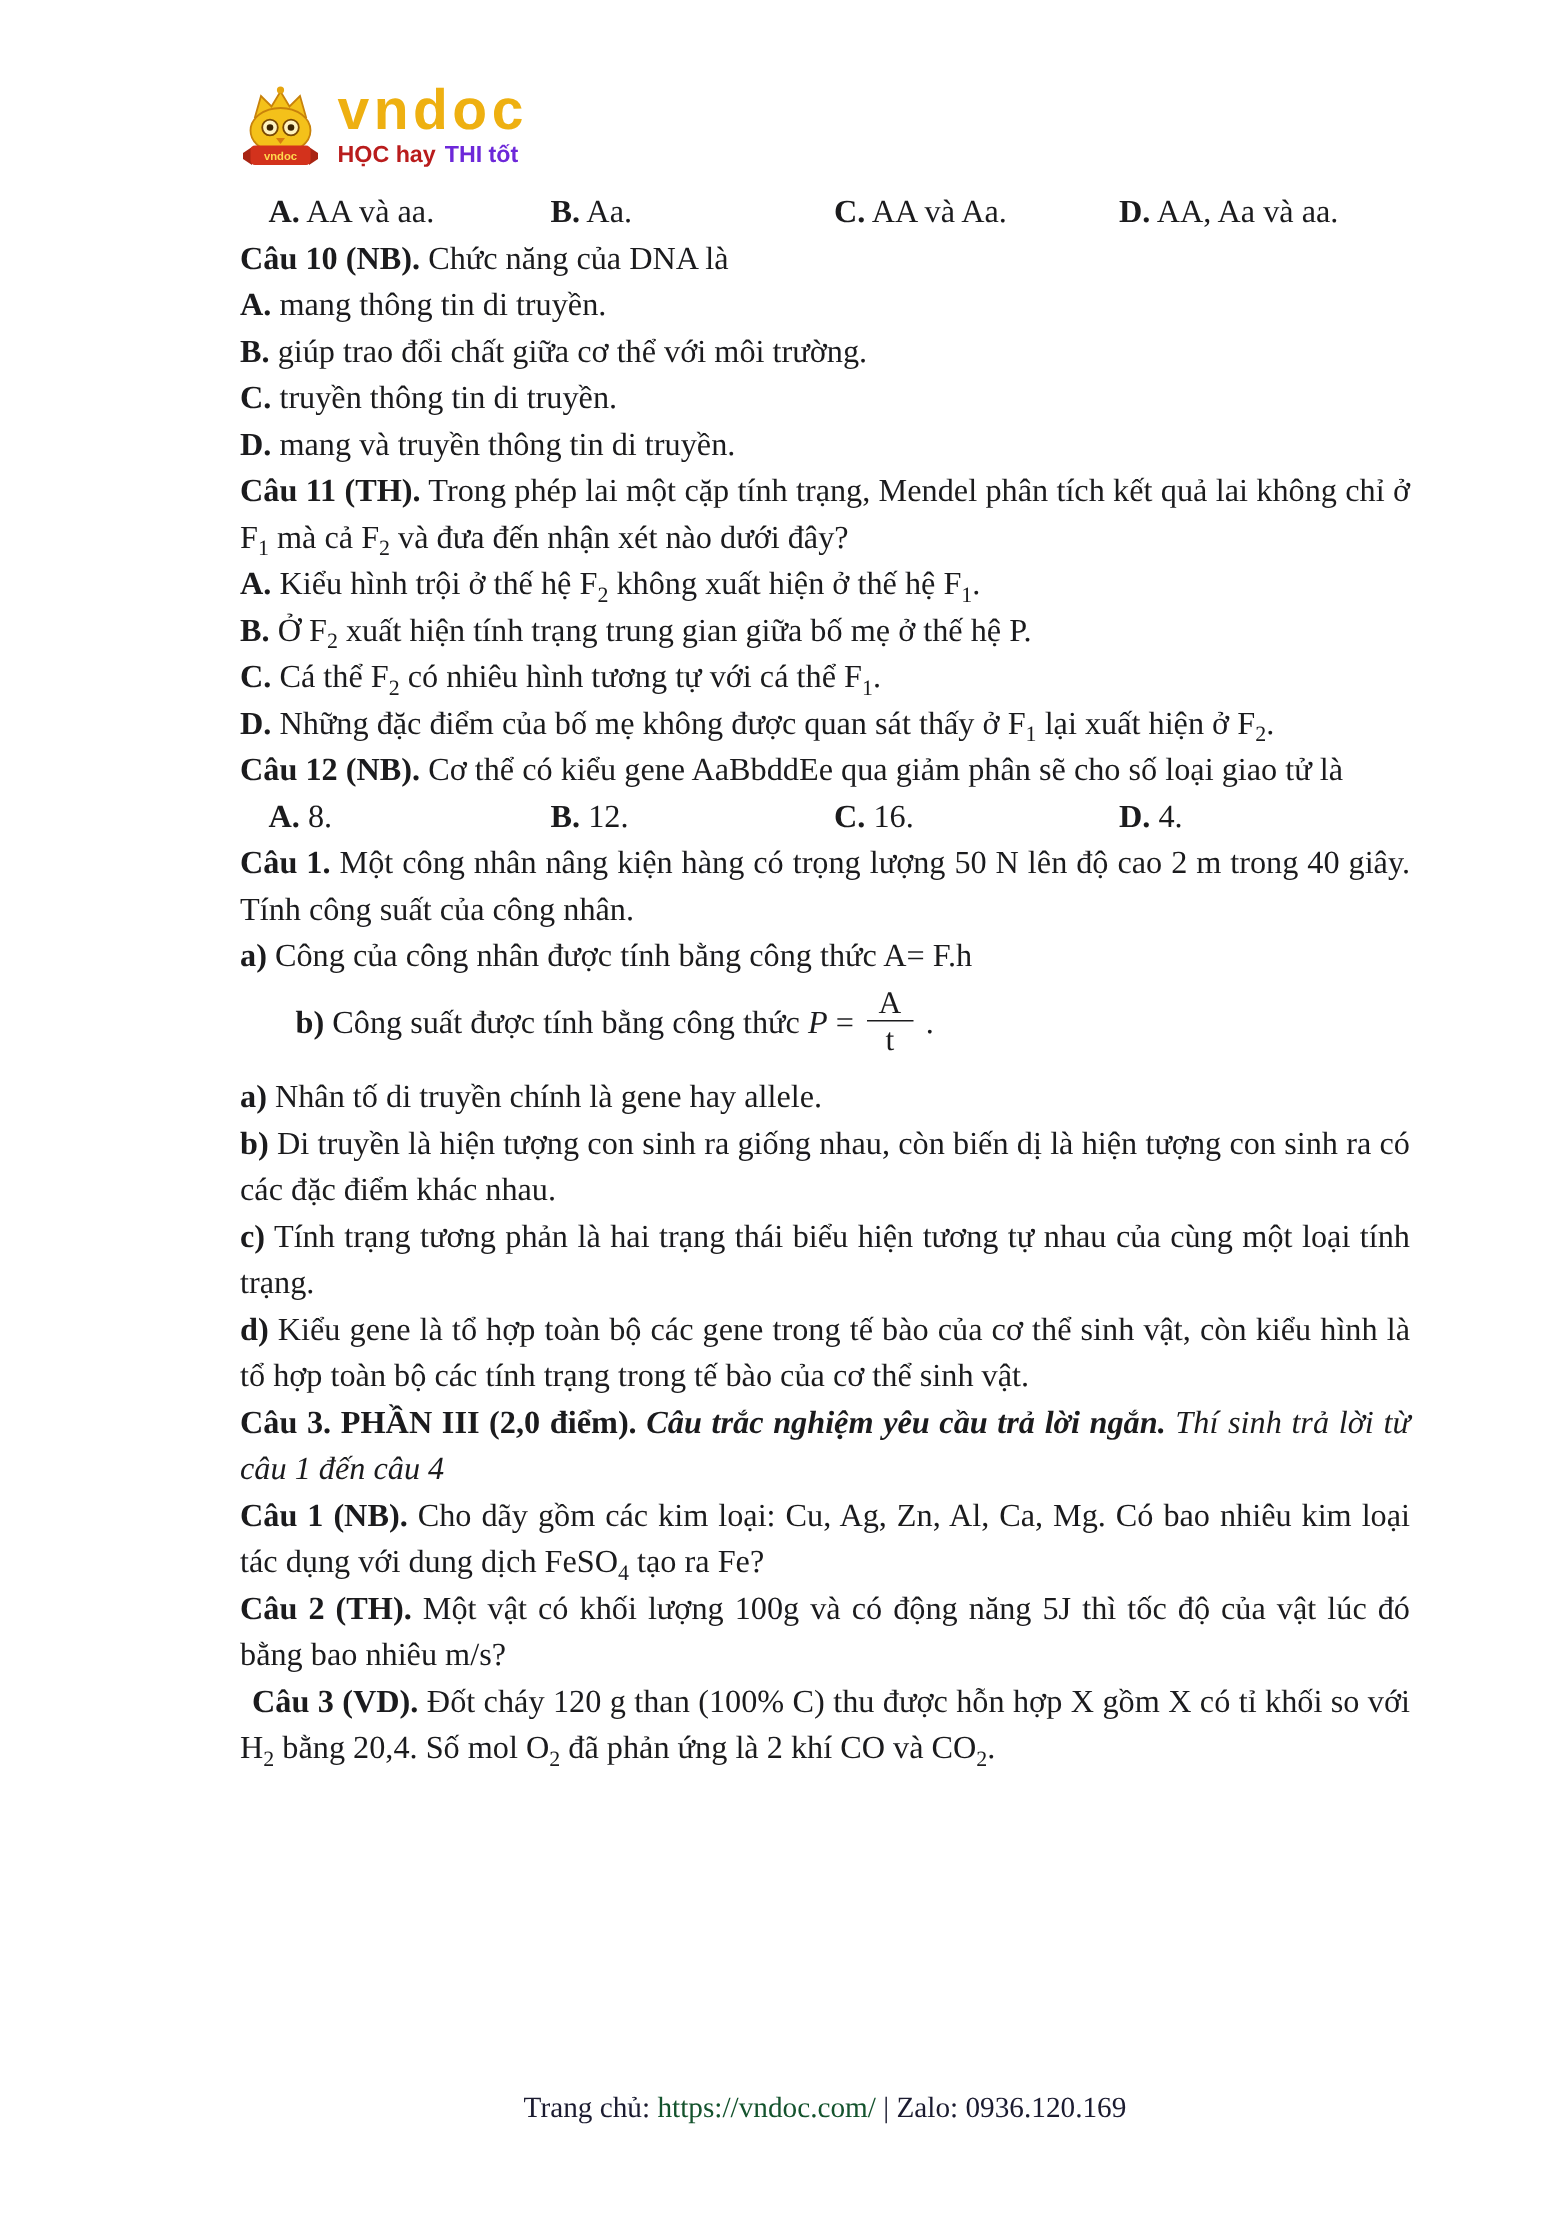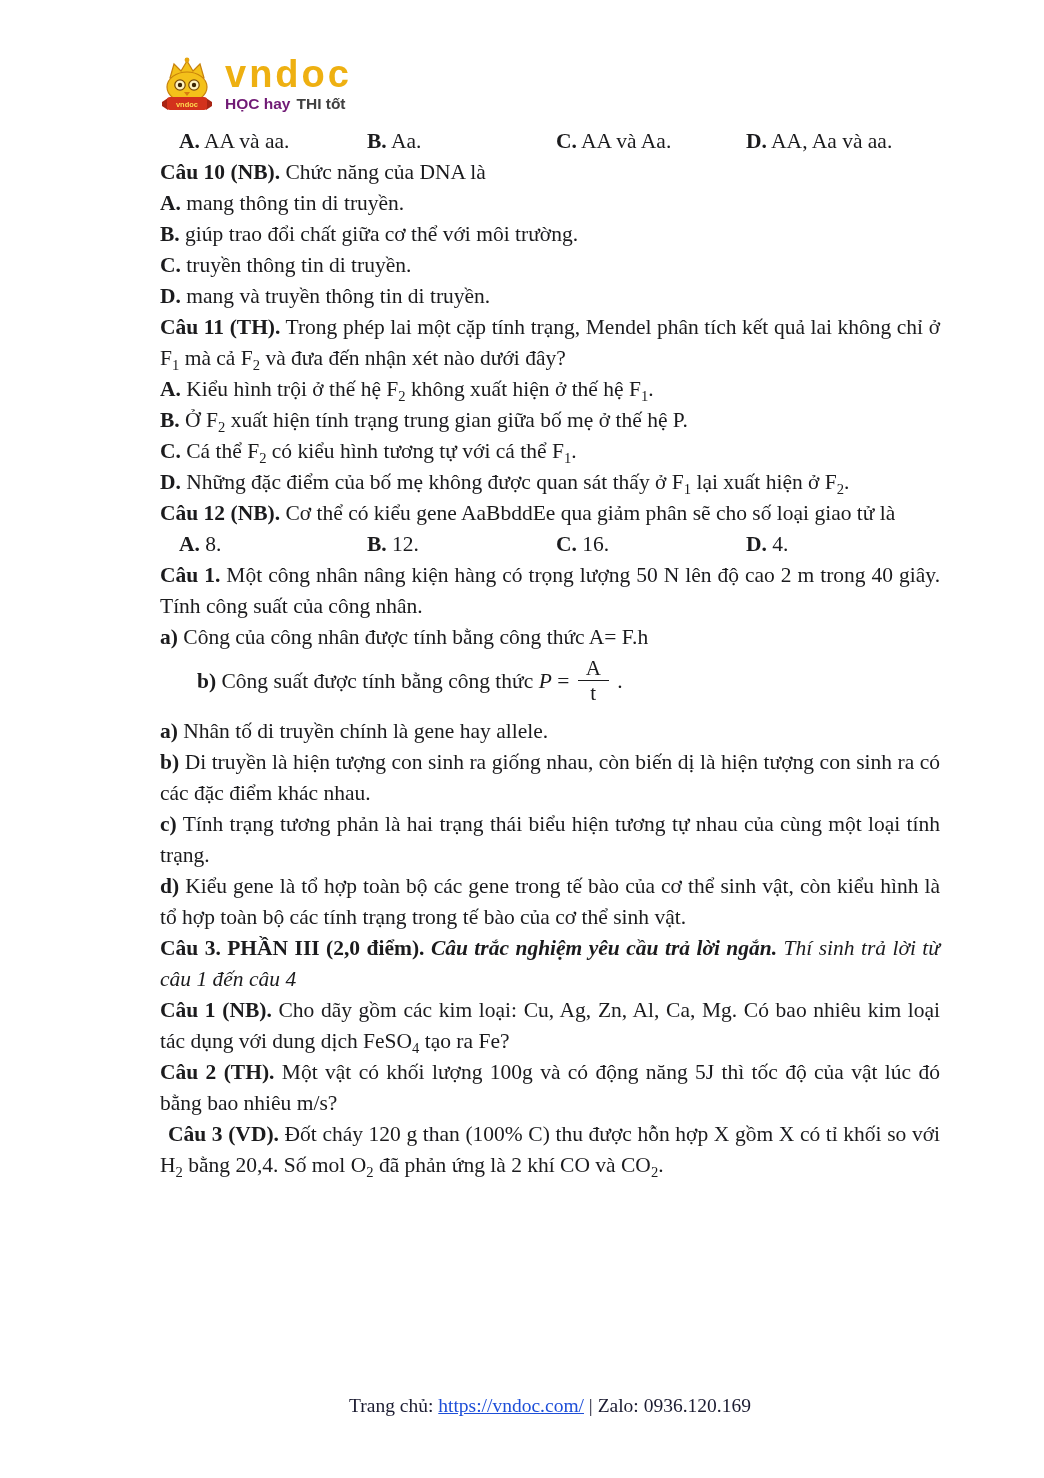--- a/index.html
+++ b/index.html
@@ -6,22 +6,22 @@
   .page{position:relative;width:1044px;height:1478px;background:#ffffff;overflow:hidden;
         color:#1b1b1d;font-family:"Liberation Serif","DejaVu Serif",serif;}
 
   
   .logo{position:absolute;left:156px;top:56px;display:flex;align-items:flex-start;gap:7px;}
   .logo-text{display:flex;flex-direction:column;}
   .brand{font-family:"Liberation Sans","DejaVu Sans",sans-serif;font-weight:bold;
          font-size:38px;line-height:36px;color:#eeb011;letter-spacing:3px;}
   .tagline{font-family:"Liberation Sans","DejaVu Sans",sans-serif;font-weight:bold;
            font-size:15.5px;line-height:18px;margin-top:3px;white-space:nowrap;}
-  .tg-green{color:#701a75;}
-  .tg-red{color:#404040;margin-left:6px;}
+  .tg-green{color:#b91c1c;}
+  .tg-red{color:#6d28d9;margin-left:6px;}
 
   
   .docbody{position:absolute;left:160px;top:126px;width:780px;
            font-size:21.5px;line-height:31px;text-align:justify;}
   .para{margin:0;}
   .indent{text-indent:8px;}
   .b{font-weight:bold;}
   .i{font-style:italic;}
   .bi{font-weight:bold;font-style:italic;}
   sub{font-size:68%;line-height:0;}
@@ -31,21 +31,21 @@
   
   .formula{padding:7px 0 9px;margin-left:37px;}
   .frac{display:inline-block;vertical-align:middle;text-align:center;line-height:1.05;
         font-size:21px;margin:0 3px;position:relative;top:-3px;}
   .frac .num{display:block;border-bottom:1.7px solid #1b1b1d;padding:0 8px 1px;}
   .frac .den{display:block;padding-top:1px;}
 
   
   .footer{position:absolute;left:160px;top:1392px;width:780px;text-align:center;
           font-size:19.5px;line-height:28px;color:#1b1b30;}
-  .link{color:#1d4ed8;text-decoration:underline;cursor:pointer;}
+  .link{color:#14532d;cursor:pointer;}
 </style>
 </head>
 <body>
 
 <div class="page">
 
   <header class="logo">
     <svg width="62" height="66" viewBox="0 0 62 66">
 
       <path d="M14,22 L18,8 L25,15 L31,5 L37,15 L44,8 L48,22 Z" fill="#f4c11a" stroke="#c8820b" stroke-width="1.2"></path>
@@ -79,21 +79,21 @@
         <span class="option"><span class="b">D.</span> AA, Aa và aa.</span>
       </div>
       <p class="para"><span class="b">Câu 10 (NB). </span><span>Chức năng của DNA là</span></p>
       <p class="para"><span class="b">A.</span><span> mang thông tin di truyền.</span></p>
       <p class="para"><span class="b">B.</span><span> giúp trao đổi chất giữa cơ thể với môi trường.</span></p>
       <p class="para"><span class="b">C.</span><span> truyền thông tin di truyền.</span></p>
       <p class="para"><span class="b">D.</span><span> mang và truyền thông tin di truyền.</span></p>
       <p class="para"><span class="b">Câu 11 (TH).</span><span> Trong phép lai một cặp tính trạng, Mendel phân tích kết quả lai không chỉ ở F</span><sub>1</sub><span> mà cả F</span><sub>2</sub><span> và đưa đến nhận xét nào dưới đây?</span></p>
       <p class="para"><span class="b">A.</span><span> Kiểu hình trội ở thế hệ F</span><sub>2</sub><span> không xuất hiện ở thế hệ F</span><sub>1</sub><span>.</span></p>
       <p class="para"><span class="b">B.</span><span> Ở F</span><sub>2</sub><span> xuất hiện tính trạng trung gian giữa bố mẹ ở thế hệ P.</span></p>
-      <p class="para"><span class="b">C.</span><span> Cá thể F</span><sub>2</sub><span> có kiểu hình tương tự với cá thể F</span><sub>1</sub><span>.</span></p>
+      <p class="para"><span class="b">C.</span><span> Cá thể F</span><sub>2</sub><span> có nhiêu hình tương tự với cá thể F</span><sub>1</sub><span>.</span></p>
       <p class="para"><span class="b">D.</span><span> Những đặc điểm của bố mẹ không được quan sát thấy ở F</span><sub>1</sub><span> lại xuất hiện ở F</span><sub>2</sub><span>.</span></p>
       <p class="para"><span class="b">Câu 12 (NB).</span><span> Cơ thể có kiểu gene AaBbddEe qua giảm phân sẽ cho số loại giao tử là</span></p>
       <div class="options-row">
         <span class="option"><span class="b">A.</span> 8.</span>
         <span class="option"><span class="b">B.</span> 12.</span>
         <span class="option"><span class="b">C.</span> 16.</span>
         <span class="option"><span class="b">D.</span> 4.</span>
       </div>
       <p class="para"><span class="b">Câu 1.</span><span> Một công nhân nâng kiện hàng có trọng lượng 50 N lên độ cao 2 m trong 40 giây. Tính công suất của công nhân.</span></p>
       <p class="para"><span class="b">a)</span><span> Công của công nhân được tính bằng công thức A= F.h</span></p>

